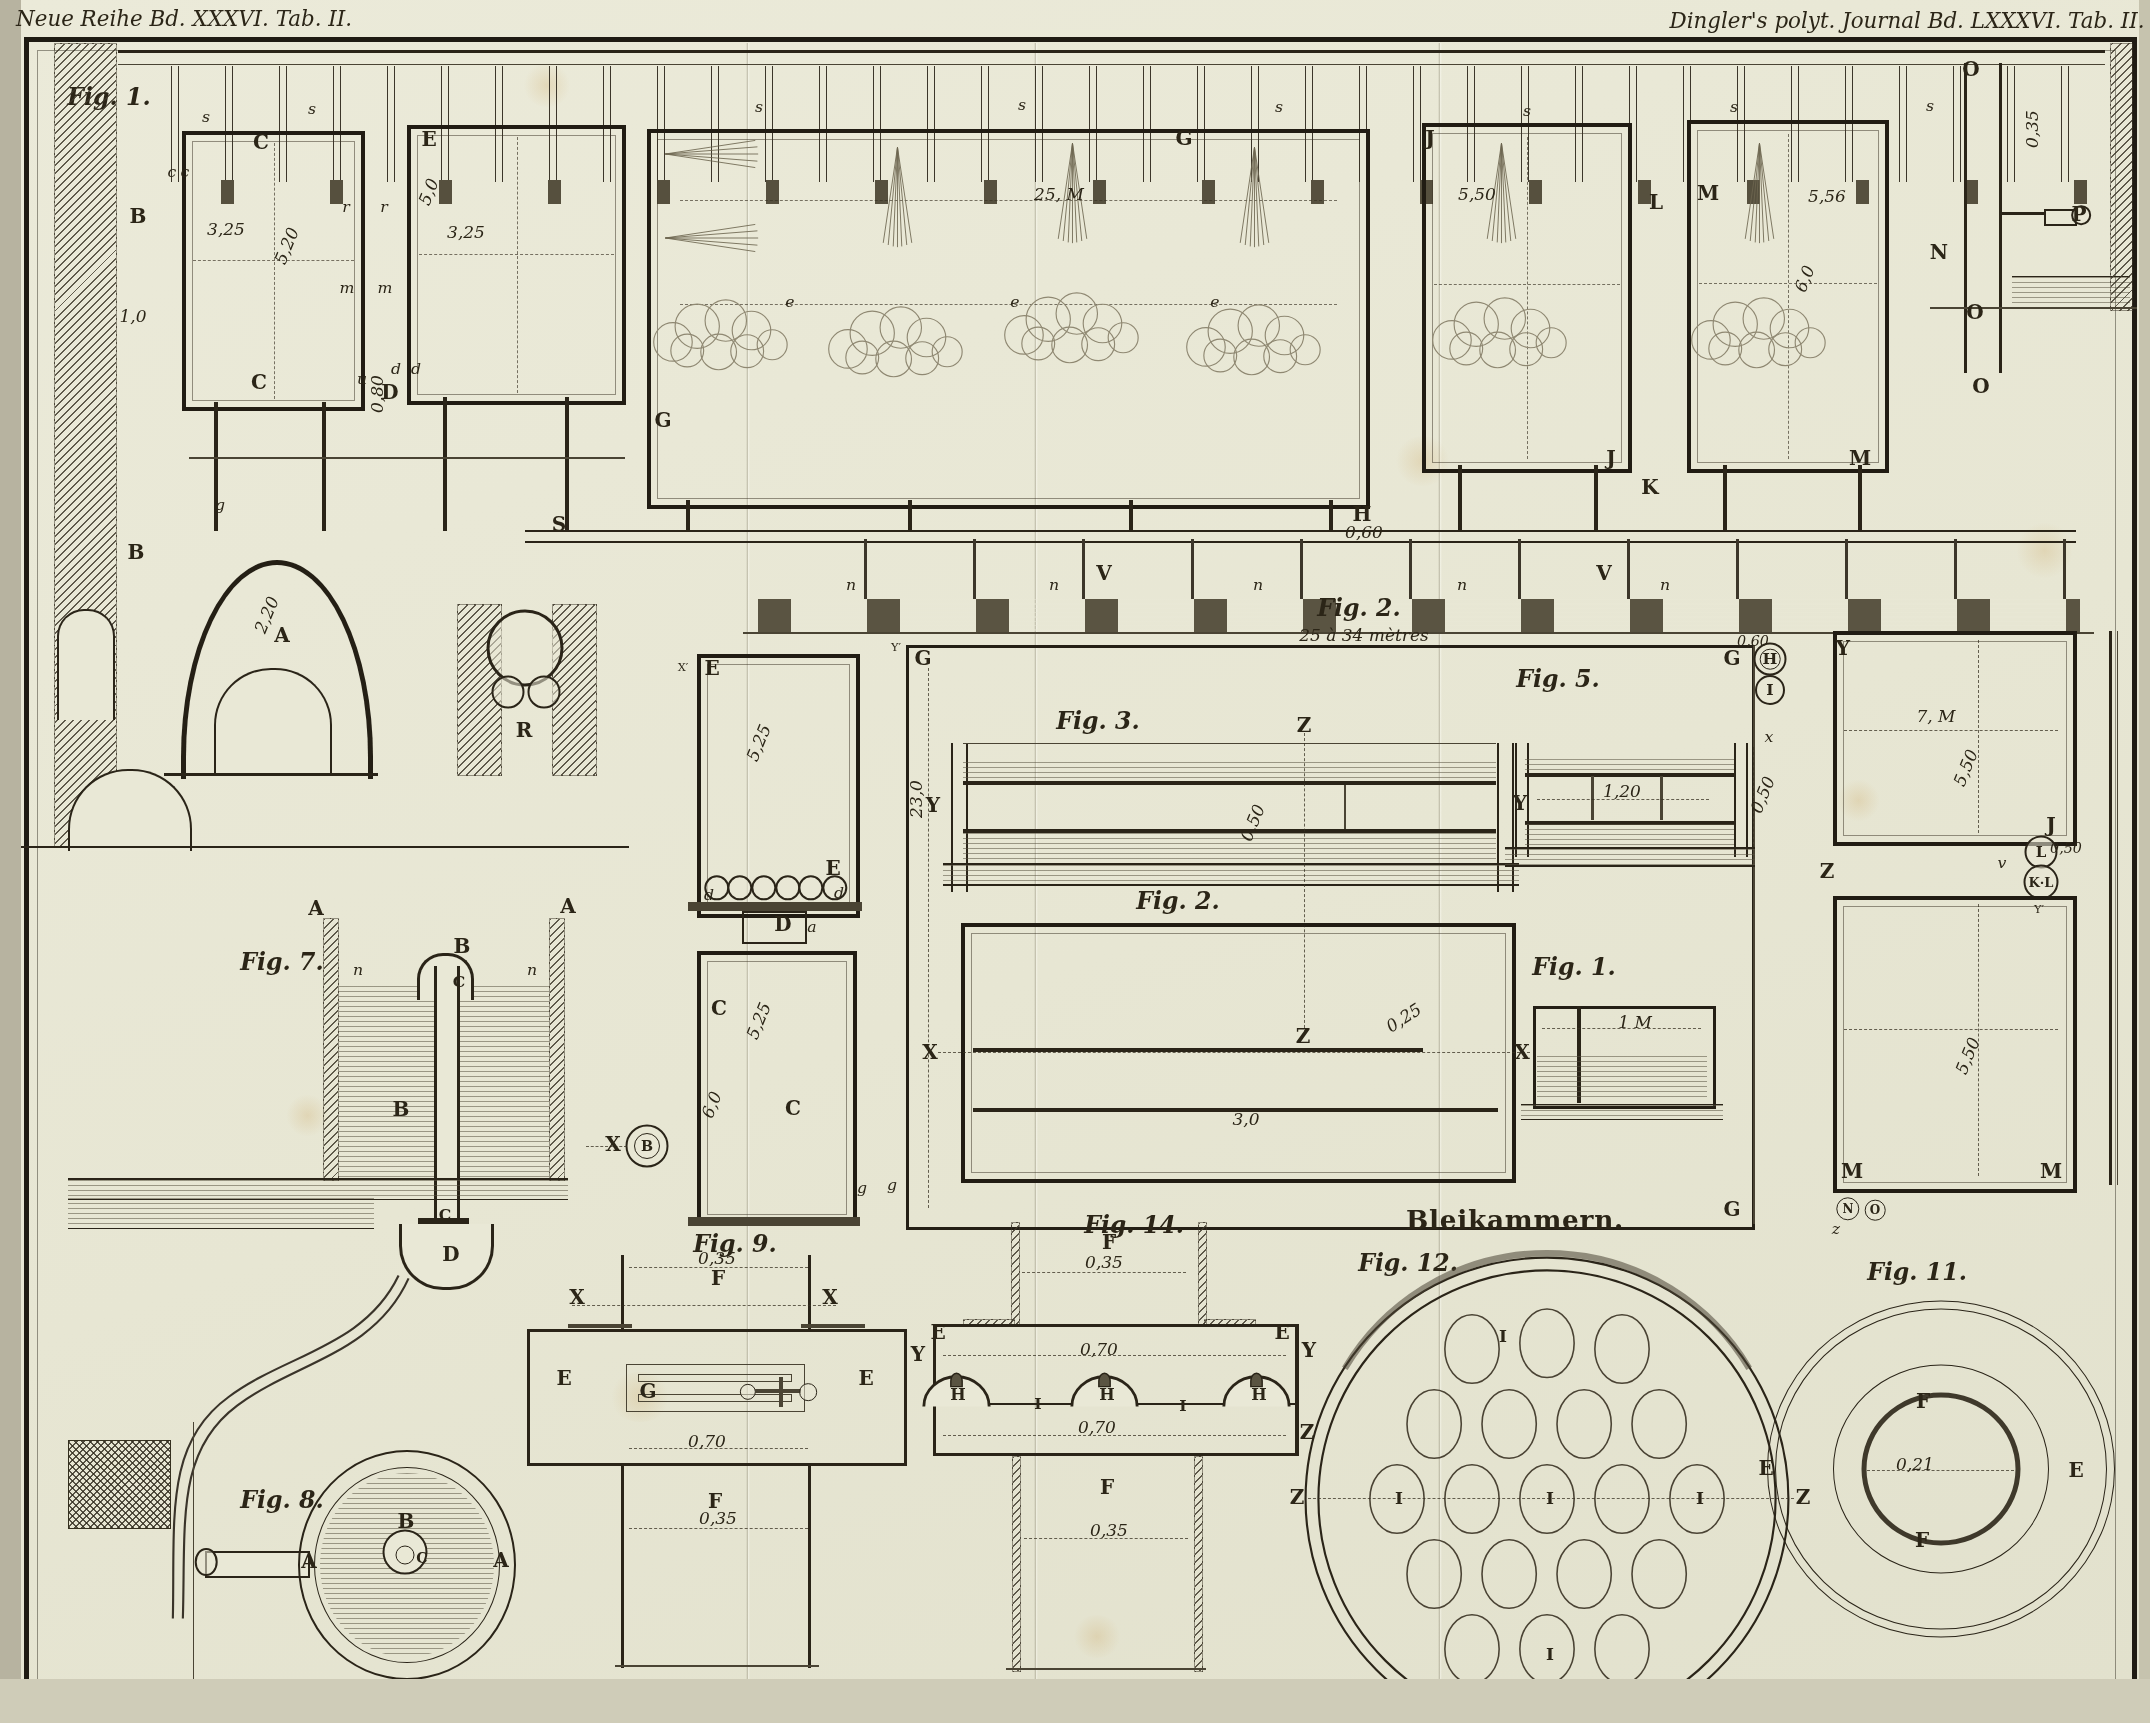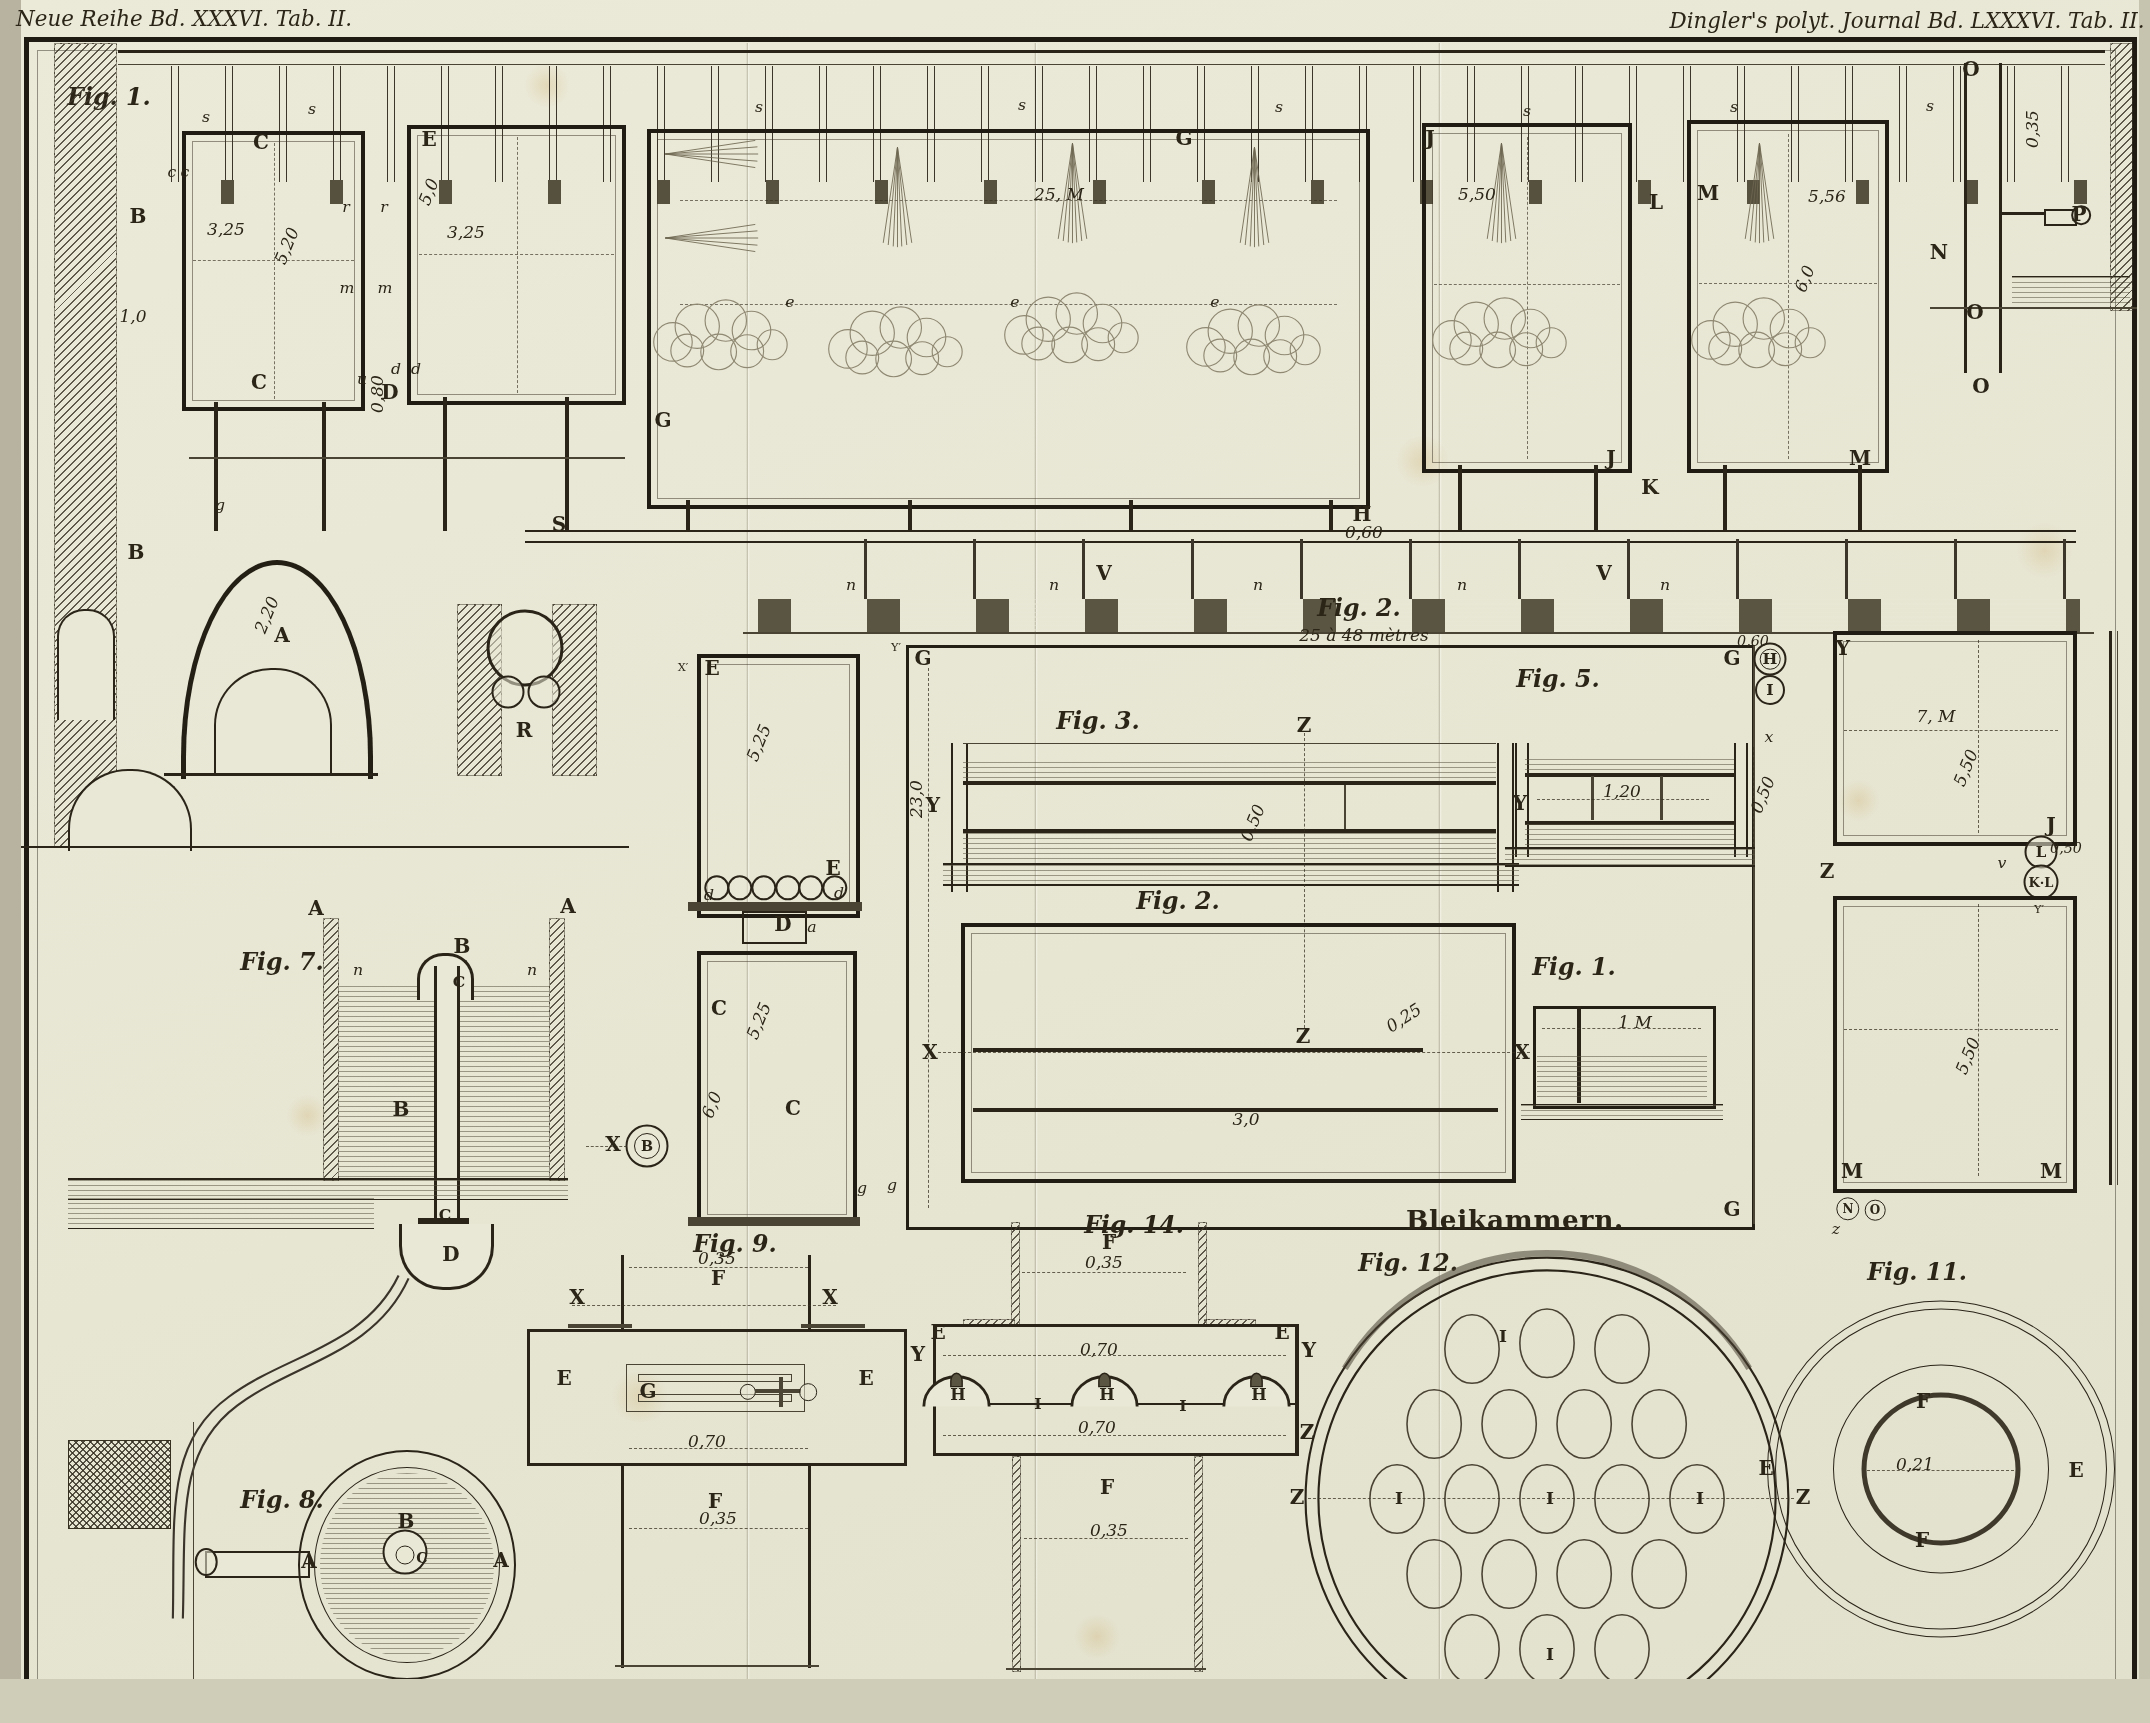--- a/index.html
+++ b/index.html
@@ -269,21 +269,21 @@
   <span class="lb dim" style="left:1059px;top:194px">25, M</span>
   <span class="lb dim" style="left:1477px;top:194px">5,50</span>
   <span class="lb dim" style="left:1827px;top:196px">5,56</span>
   <span class="lb dim r70" style="left:1805px;top:279px">6,0</span>
   <span class="lb dim" style="left:133px;top:316px">1,0</span>
   <span class="lb dim r70" style="left:267px;top:615px">2,20</span>
   <span class="lb dim r90" style="left:2032px;top:129px">0,35</span>
   <span class="lb dim" style="left:1364px;top:532px">0,60</span>
 
   <span class="lb fig" style="left:1359px;top:609px">Fig. 2.</span>
-  <span class="lb dim" style="left:1364px;top:635px">25 à 48 mètres</span>
+  <span class="lb dim" style="left:1364px;top:635px">25 à 34 mètres</span>
 
   <div class="box" style="left:906px;top:645px;width:843px;height:579px;border-width:3.6px"></div>
   <div class="lnt" style="left:1753px;top:645px;width:2.1px;height:579px"></div>
   <div class="dashv" style="left:928px;top:668px;height:540px"></div>
   <span class="lb cap" style="left:923px;top:658px">G</span>
   <span class="lb cap" style="left:1732px;top:658px">G</span>
   <span class="lb cap" style="left:1732px;top:1209px">G</span>
   <span class="lb low" style="left:892px;top:1185px">g</span>
   <span class="lb dim r90" style="left:916px;top:799px">23,0</span>
   <span class="lb lb" style="left:896px;top:648px">Y′</span>

